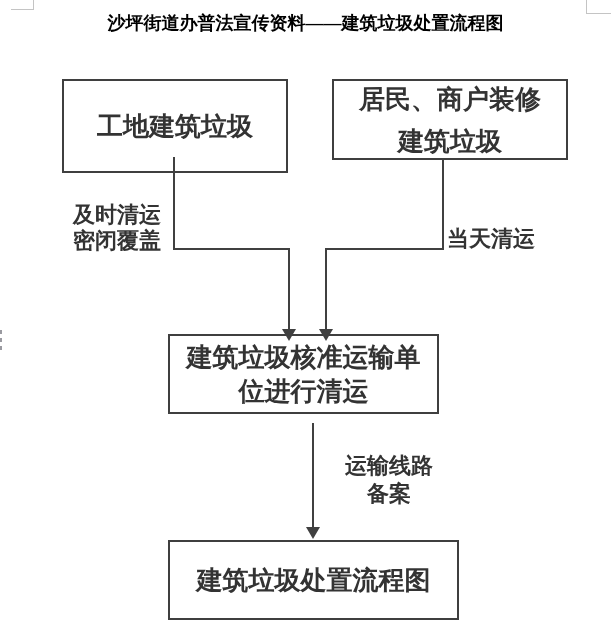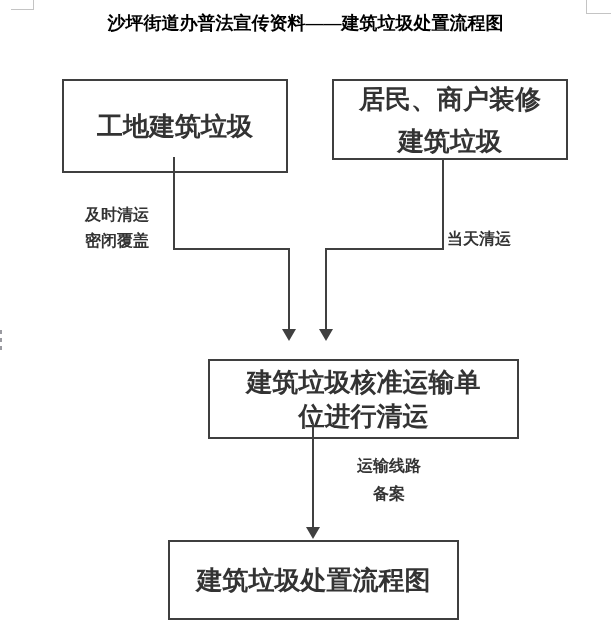--- a/index.html
+++ b/index.html
@@ -12,24 +12,24 @@
     font-family:"Liberation Serif","DejaVu Serif",serif;
     font-weight:700;font-size:18px;color:#000000;letter-spacing:0px;white-space:nowrap;
   }
   .node{
     position:absolute;box-sizing:border-box;border:2px solid #3f3f3f;background:#ffffff;
     display:flex;flex-direction:column;align-items:center;justify-content:center;
     font-weight:700;color:#333333;font-size:26px;line-height:34px;text-align:center;
   }
   .node-site{left:62px;top:79px;width:226px;height:94px;}
   .node-renovation{left:332px;top:79px;width:236px;height:81px;gap:8px;}
-  .node-transport{left:168px;top:359px;width:311px;height:80px;margin-left:40px;}
+  .node-transport{left:168px;top:334px;width:271px;height:80px;}
   .node-disposal{left:168px;top:540px;width:291px;height:80px;}
   .edge-label{
-    position:absolute;font-weight:700;color:#333333;font-size:16px;line-height:26px;
+    position:absolute;font-weight:700;color:#333333;font-size:22px;line-height:26px;
     text-align:center;white-space:nowrap;
   }
   .lbl-left{left:66px;top:202px;width:102px;}
   .lbl-right{left:447px;top:226px;}
   .lbl-route{left:317px;top:452px;width:104px;line-height:28px;margin-left:20px;}
   .line{position:absolute;background:#404040;}
   .v-b1{left:173px;top:157px;width:2px;height:93px;}
   .h-b1{left:173px;top:248px;width:117px;height:2px;}
   .v-b1b{left:288px;top:250px;width:2px;height:80px;}
   .v-b2{left:442px;top:158px;width:2px;height:92px;}

